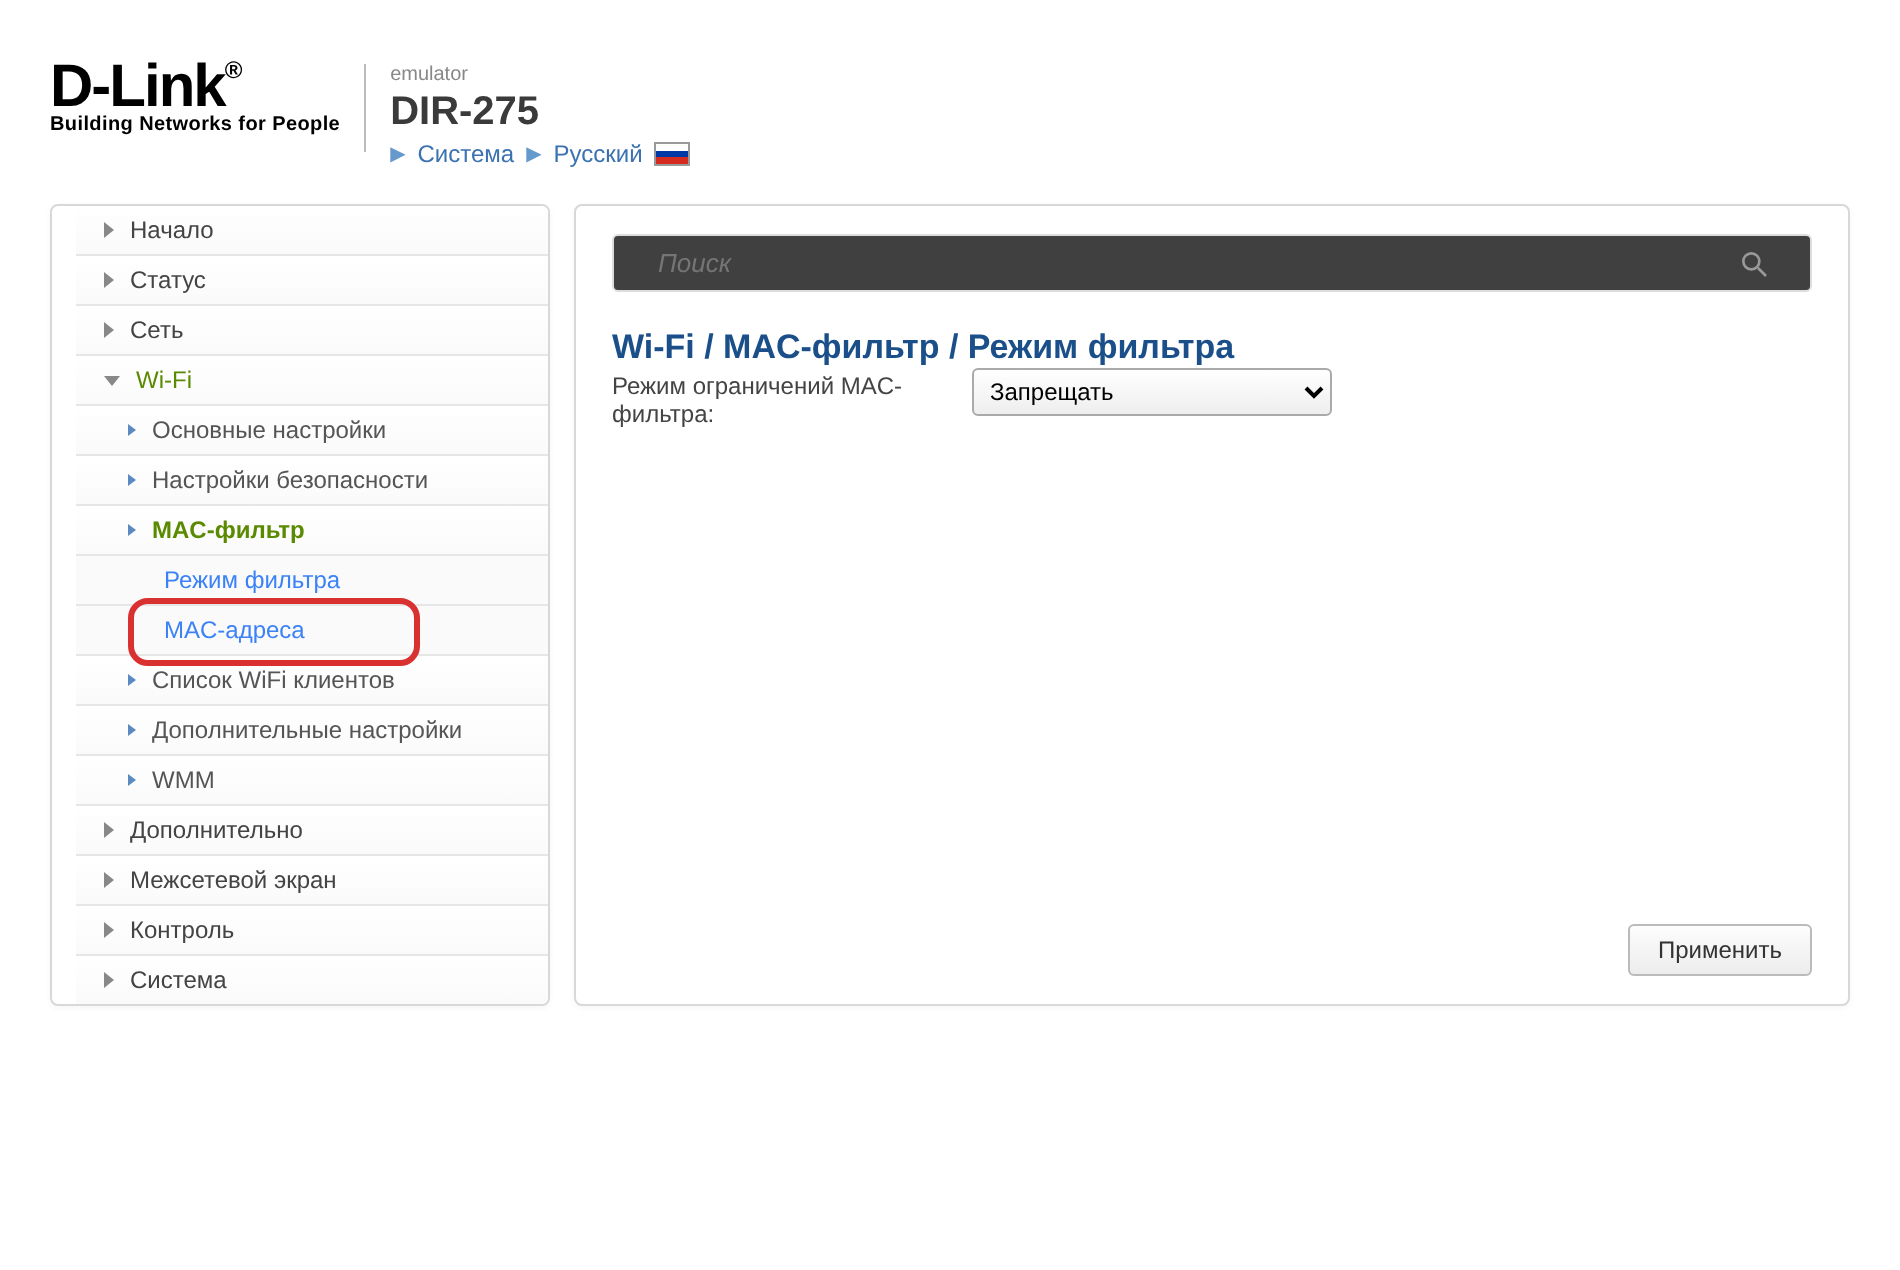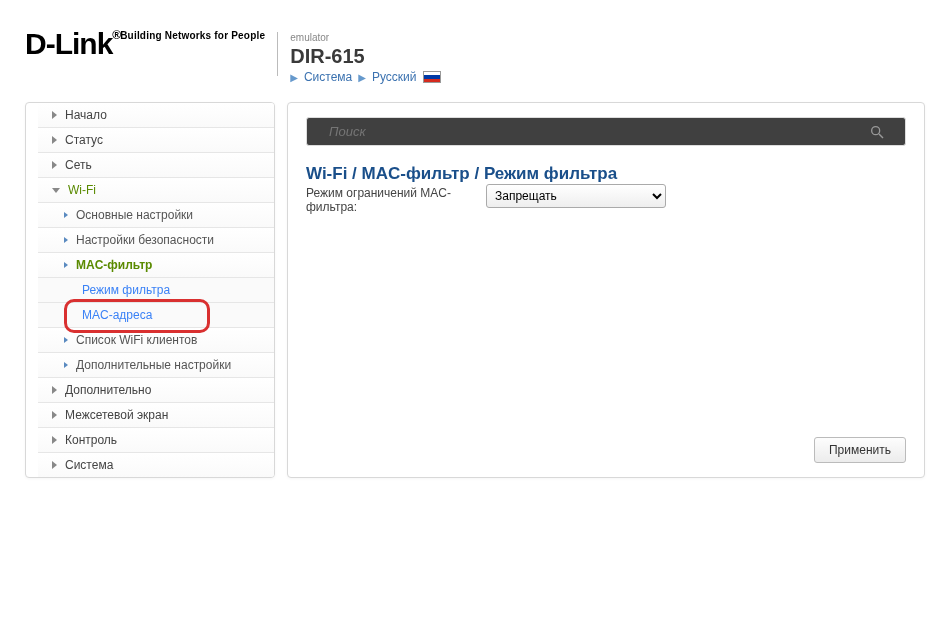--- a/index.html
+++ b/index.html
@@ -11,21 +11,21 @@
   height: 635px;
   padding: 30px 25px 15px 25px;
   color: #333;
 }
 .header {
   display: flex;
   align-items: flex-start;
   gap: 12px;
   margin-bottom: 18px;
 }
-.logo { display: flex; flex-direction: row; }
+.logo { display: flex; flex-direction: column; }
 .logo-main {
   font-family: "Arial Black", Arial, sans-serif;
   font-size: 30px;
   font-weight: 900;
   letter-spacing: -1px;
   color: #000;
   line-height: 0.9;
 }
 .logo-reg { font-size: 12px; vertical-align: top; }
 .logo-tag {
@@ -192,21 +192,21 @@
 <body>
 
 <div class="header">
   <div class="logo">
     <div class="logo-main"><span>D-Link</span><span class="logo-reg">®</span></div>
     <div class="logo-tag">Building Networks for People</div>
   </div>
   <div class="header-divider"></div>
   <div class="header-right">
     <div class="emulator-label">emulator</div>
-    <div class="model-name">DIR-615</div>
+    <div class="model-name">DIR-275</div>
     <div class="header-nav">
       <span class="arrow">▶</span>
       <a>Система</a>
       <span class="arrow">▶</span>
       <a>Русский</a>
       <span class="flag"></span>
     </div>
   </div>
 </div>
 
@@ -246,20 +246,24 @@
     <div class="subsub-item highlight-box">
       <span>MAC-адреса</span>
     </div>
     <div class="sub-item">
       <span class="bullet-sub"></span>
       <span>Список WiFi клиентов</span>
     </div>
     <div class="sub-item">
       <span class="bullet-sub"></span>
       <span>Дополнительные настройки</span>
+    </div>
+    <div class="sub-item">
+      <span class="bullet-sub"></span>
+      <span>WMM</span>
     </div>
     <div class="nav-item">
       <span class="bullet-closed"></span>
       <span>Дополнительно</span>
     </div>
     <div class="nav-item">
       <span class="bullet-closed"></span>
       <span>Межсетевой экран</span>
     </div>
     <div class="nav-item">

